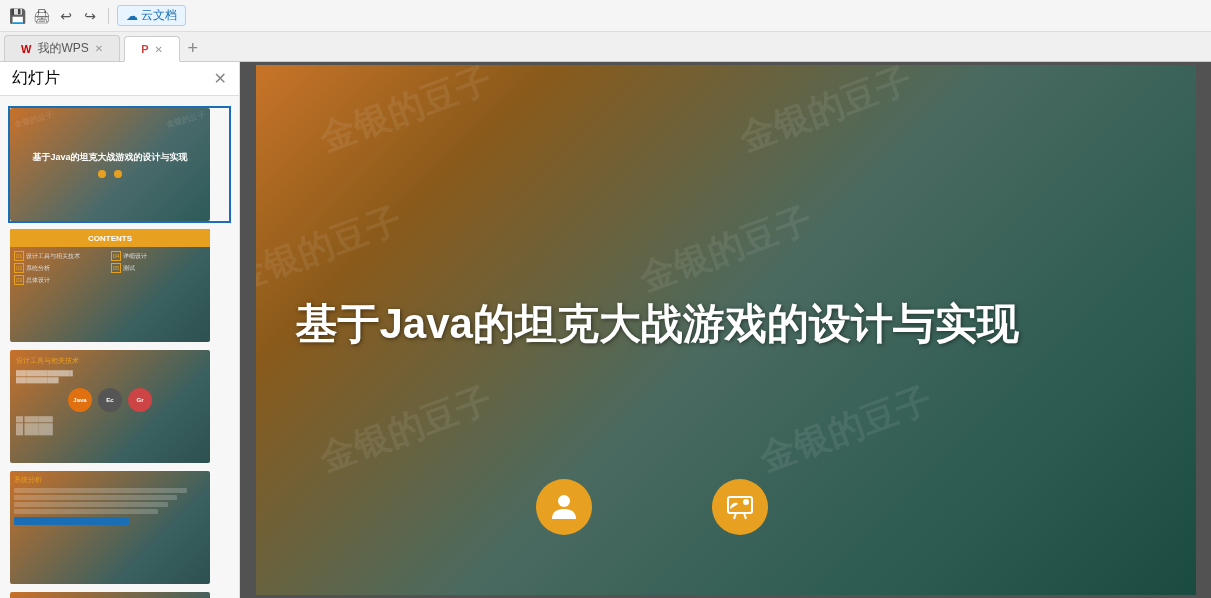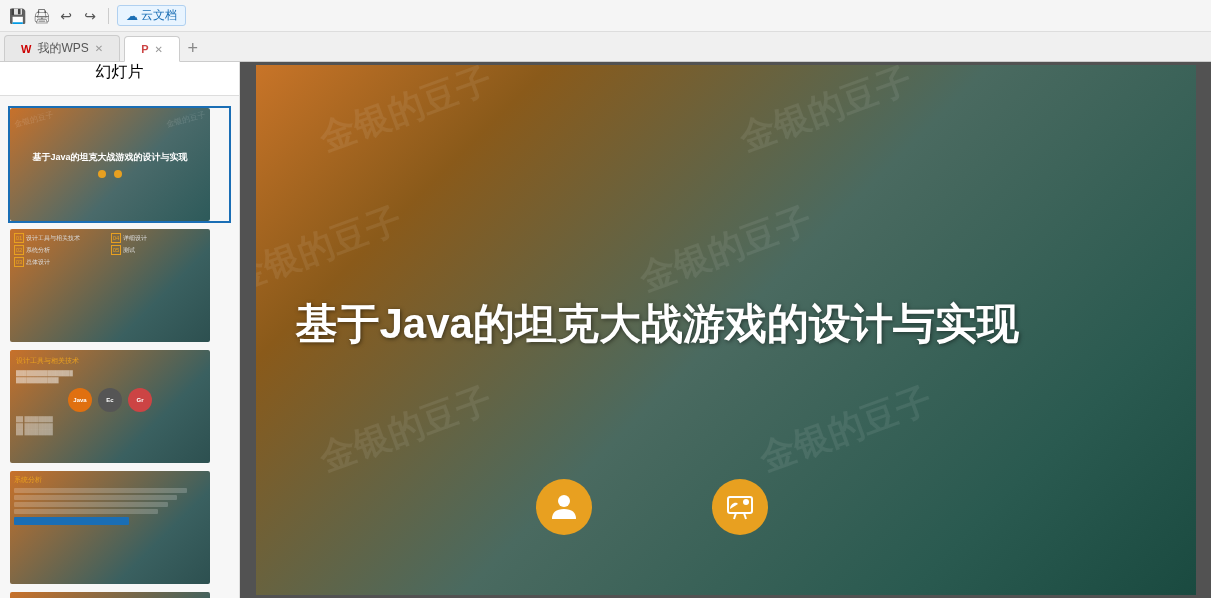--- a/index.html
+++ b/index.html
@@ -16,21 +16,21 @@
     .tab { height: 26px; padding: 0 16px; display: flex; align-items: center; gap: 6px; font-size: 12px; cursor: pointer; border: 1px solid #ccc; border-bottom: none; background: #e8e8e8; color: #555; border-radius: 4px 4px 0 0; margin-left: 4px; }
     .tab.active { background: #fff; color: #333; font-weight: 500; border-bottom: 1px solid #fff; margin-bottom: -1px; }
     .tab-close { font-size: 10px; color: #999; cursor: pointer; }
     .tab-add { width: 26px; height: 26px; display: flex; align-items: center; justify-content: center; font-size: 18px; color: #888; cursor: pointer; }
 
     
     .main { display: flex; flex: 1; overflow: hidden; }
 
     
     .sidebar { width: 240px; background: #f7f7f7; border-right: 1px solid #ddd; display: flex; flex-direction: column; }
-    .sidebar-header { height: 34px; background: #fff; border-bottom: 1px solid #ddd; display: flex; align-items: center; padding: 0 28px; gap: 23px; flex-direction: column; }
+    .sidebar-header { height: 34px; background: #fff; border-bottom: 1px solid #ddd; display: flex; align-items: center; padding: 0 12px; gap: 23px; }
     .sidebar-close { margin-left: auto; font-size: 16px; color: #888; cursor: pointer; }
 
     .slides-panel { flex: 1; overflow-y: auto; padding: 6px 0; }
     .slides-panel::-webkit-scrollbar { width: 6px; }
     .slides-panel::-webkit-scrollbar-thumb { background: #ccc; border-radius: 3px; }
 
     .slide-thumb { margin: 4px 8px; cursor: pointer; position: relative; border: 2px solid transparent; }
     .slide-thumb.active { border-color: #1a6eb5; }
     .slide-img { width: 200px; height: 113px; border-radius: 2px; overflow: hidden; position: relative; }
 
@@ -131,20 +131,23 @@
               <div class="s1-dot" style="background:#e8a020;"></div>
             </div>
           </div>
         </div>
       </div>
 
       <div class="slide-thumb" style="position:relative;">
 
         <div class="slide-img">
           <div class="s2-bg">
+            <div class="s2-header">
+              <span class="s2-header-text">CONTENTS</span>
+            </div>
             <div class="s2-content">
               <div class="s2-item">
                 <div class="s2-num">01</div>
                 <span class="s2-text">设计工具与相关技术</span>
               </div>
               <div class="s2-item">
                 <div class="s2-num">04</div>
                 <span class="s2-text">详细设计</span>
               </div>
               <div class="s2-item">

